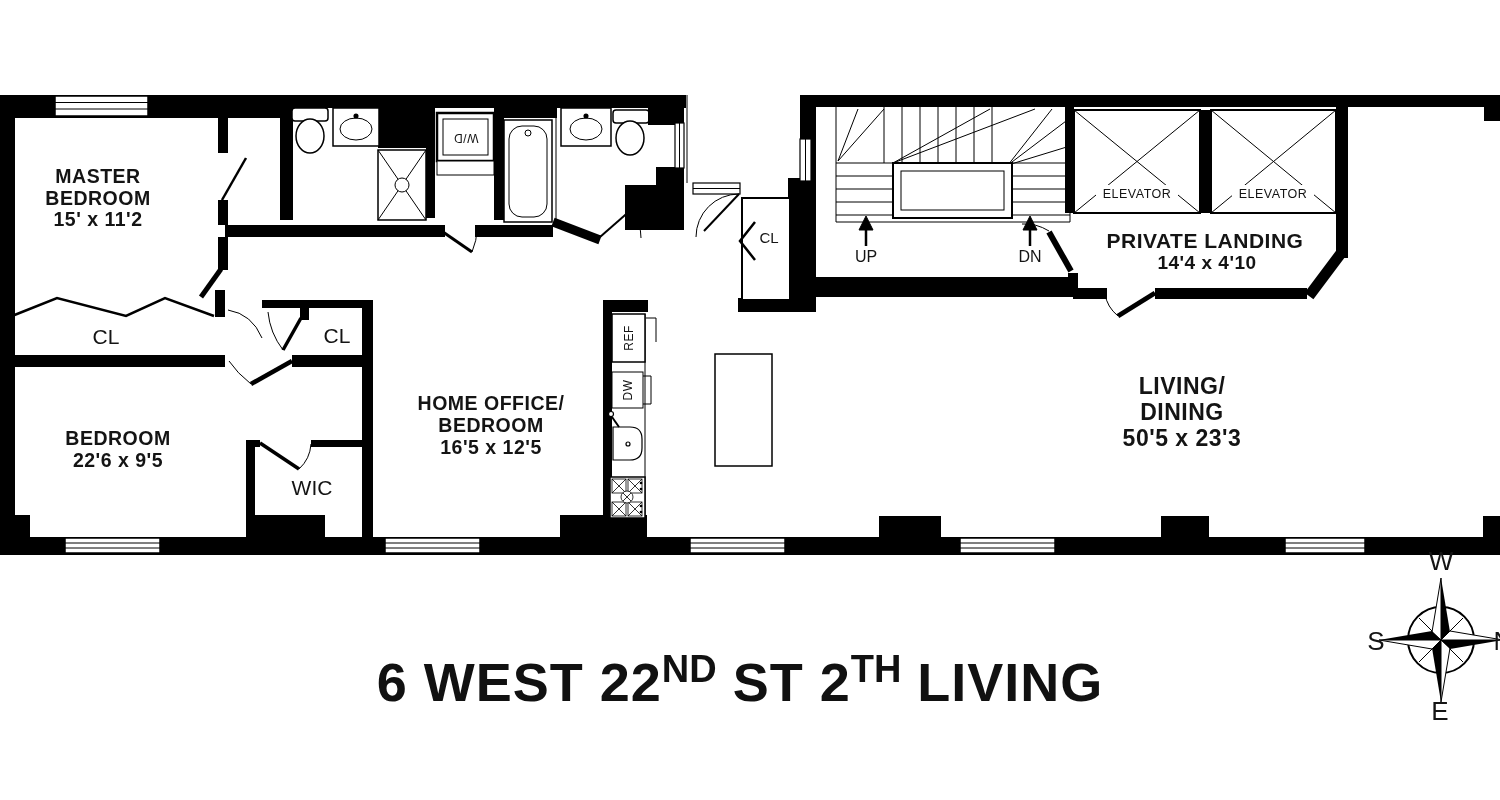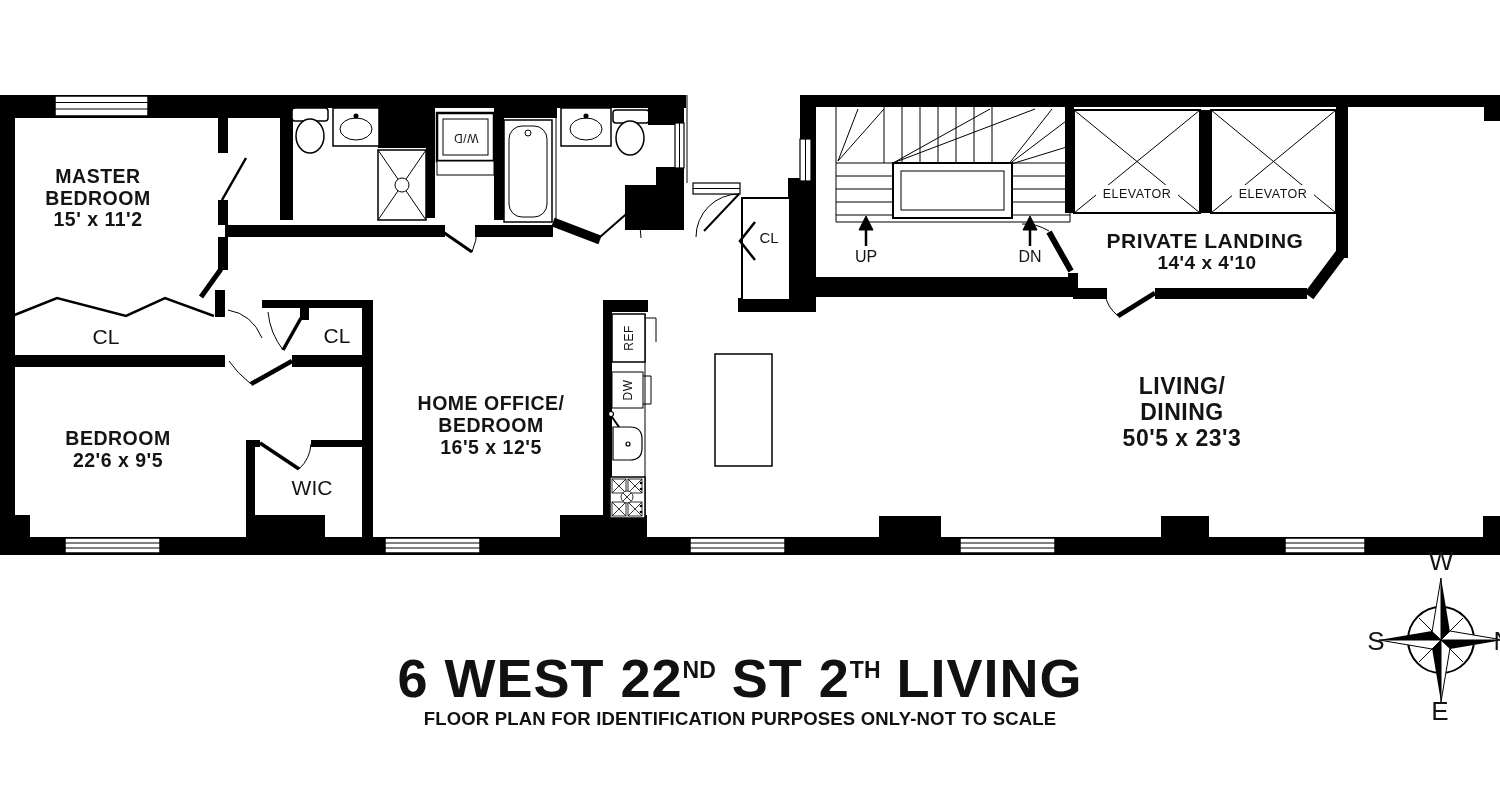--- a/index.html
+++ b/index.html
@@ -16,21 +16,21 @@
   .cl-lbl{font-size:21px;font-weight:400;}
   .cl-sm{font-size:15px;font-weight:400;}
   .fix-lbl{font-size:12px;font-weight:400;letter-spacing:.5px;}
   .updn{font-size:16px;font-weight:400;}
   .elev{font-size:12.5px;font-weight:400;letter-spacing:.5px;}
   .compass-lbl{font-size:26px;font-weight:400;}
   .title{
     position:absolute;top:650px;left:0;width:1480px;text-align:center;
     font-weight:bold;font-size:54px;letter-spacing:1px;line-height:1.05;white-space:nowrap;
   }
-  .title .sup{font-size:23px;vertical-align:19px;letter-spacing:0;}
+  .title .sup{font-size:38px;vertical-align:19px;letter-spacing:0;}
   .subtitle{
     position:absolute;top:708px;left:0;width:1480px;text-align:center;
     font-weight:bold;font-size:18.5px;letter-spacing:.2px;
   }
 </style>
 </head>
 <body>
 
 <div class="stage">
 
@@ -389,15 +389,14 @@
     <text class="compass-lbl" x="1441" y="570">W</text>
     <text class="compass-lbl" x="1376" y="650">S</text>
     <text class="compass-lbl" x="1440" y="720">E</text>
     <text class="compass-lbl" x="1503" y="650">N</text>
   </g>
 </svg>
 
   <div class="title">
     <span>6 WEST 22</span><span class="sup">ND</span><span> ST 2</span><span class="sup">TH</span><span> LIVING</span>
   </div>
-  <div class="subtitle">FLOOR PLAN FOR IDENTIFICATION PURPOSES ONLY-NOT TO SCALE</div>
 
 </div>
 
 </body></html>

